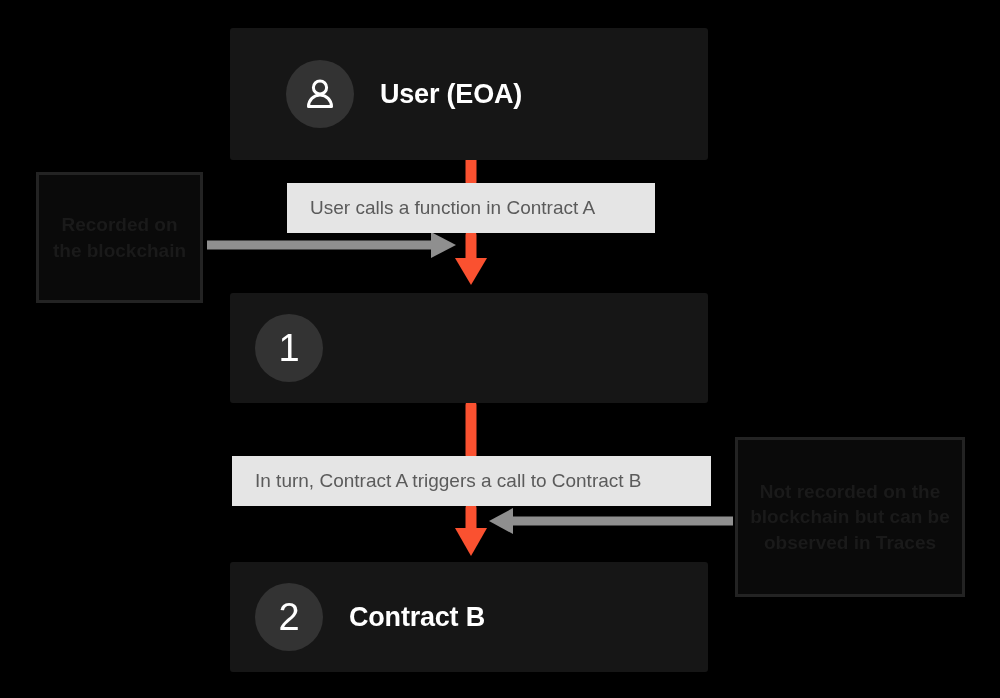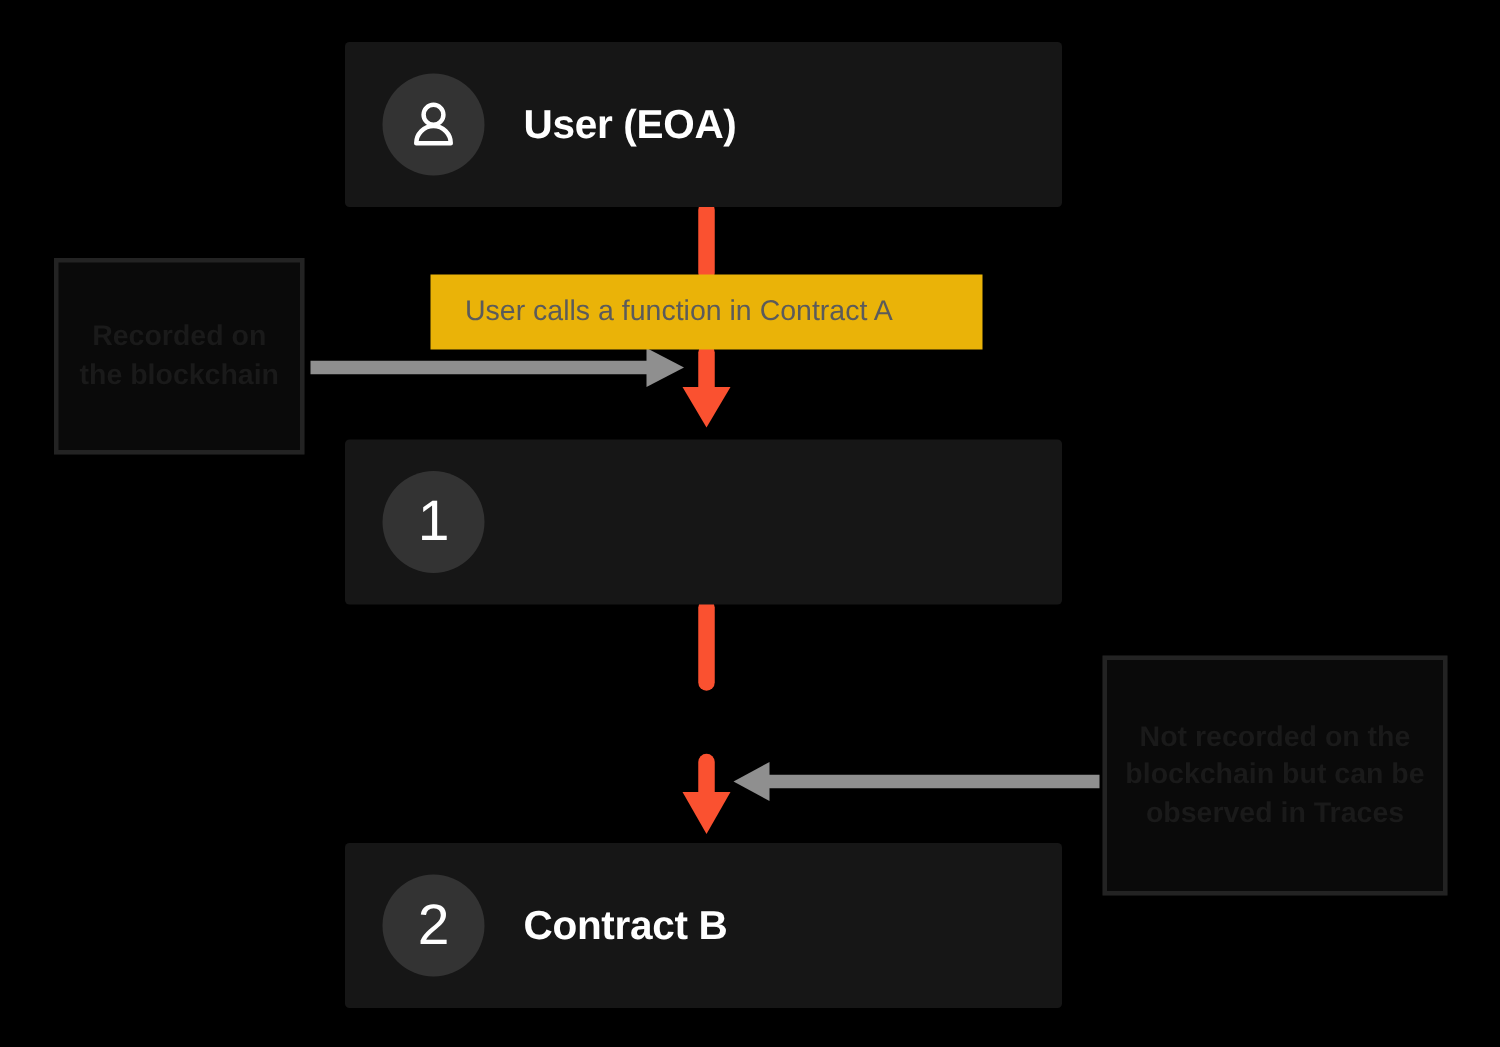--- a/index.html
+++ b/index.html
@@ -22,21 +22,21 @@
 
   
   .node-card {
     position: absolute;
     background: #161616;
     border-radius: 3px;
     display: flex;
     align-items: center;
     box-sizing: border-box;
   }
-  .node-card.user   { left: 230px; top: 28px;  width: 478px; height: 110px; }
+  .node-card.user   { left: 230px; top: 28px;  width: 478px; height: 132px; padding-left: 31px; }
   .node-card.c-a    { left: 230px; top: 293px; width: 478px; height: 110px; }
   .node-card.c-b    { left: 230px; top: 562px; width: 478px; height: 110px; }
 
   .node-badge {
     width: 68px;
     height: 68px;
     border-radius: 50%;
     background: #333333;
     margin-left: 25px;
     flex: 0 0 auto;
@@ -57,21 +57,21 @@
     font-size: 27px;
     font-weight: 700;
     margin-left: 26px;
     letter-spacing: -0.2px;
     white-space: nowrap;
   }
 
   
   .flow-label {
     position: absolute;
-    background: #eab308;
+    background: #e5e5e5;
     color: #5b5b5b;
     font-size: 19px;
     display: flex;
     align-items: center;
     box-sizing: border-box;
     white-space: nowrap;
     text-align: center;
   }
   .flow-label.l1 { left: 287px; top: 183px; width: 368px; height: 50px; padding-left: 23px; }
   .flow-label.l2 { left: 232px; top: 456px; width: 479px; height: 50px; padding-left: 23px; }
@@ -156,17 +156,18 @@
   </div>
 
   <div class="node-card c-b">
     <div class="node-badge">
       <span class="node-number">2</span>
     </div>
     <div class="node-title">Contract B</div>
   </div>
 
   <div class="flow-label l1">User calls a function in Contract A</div>
+  <div class="flow-label l2">In turn, Contract A triggers a call to Contract B</div>
 
   <div class="annotation left">Recorded on the blockchain</div>
   <div class="annotation right">Not recorded on the blockchain but can be observed in Traces</div>
 
 </div>
 
 </body></html>

